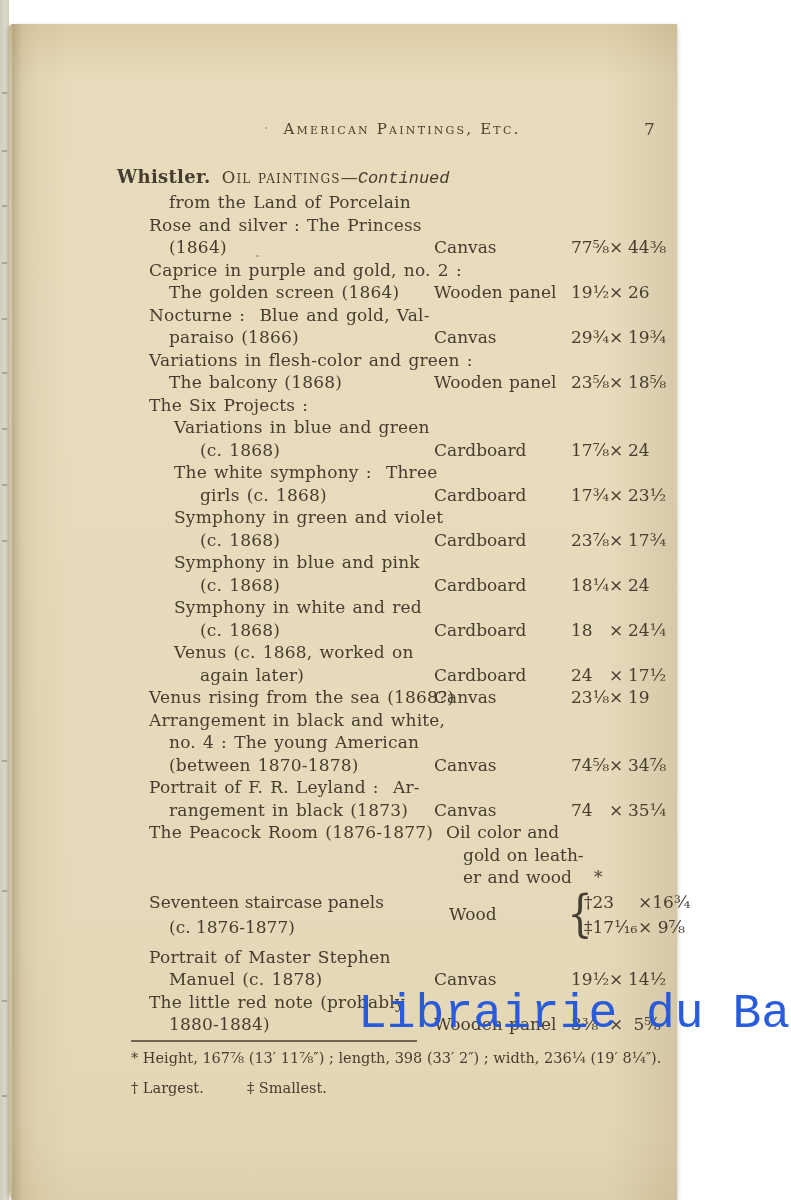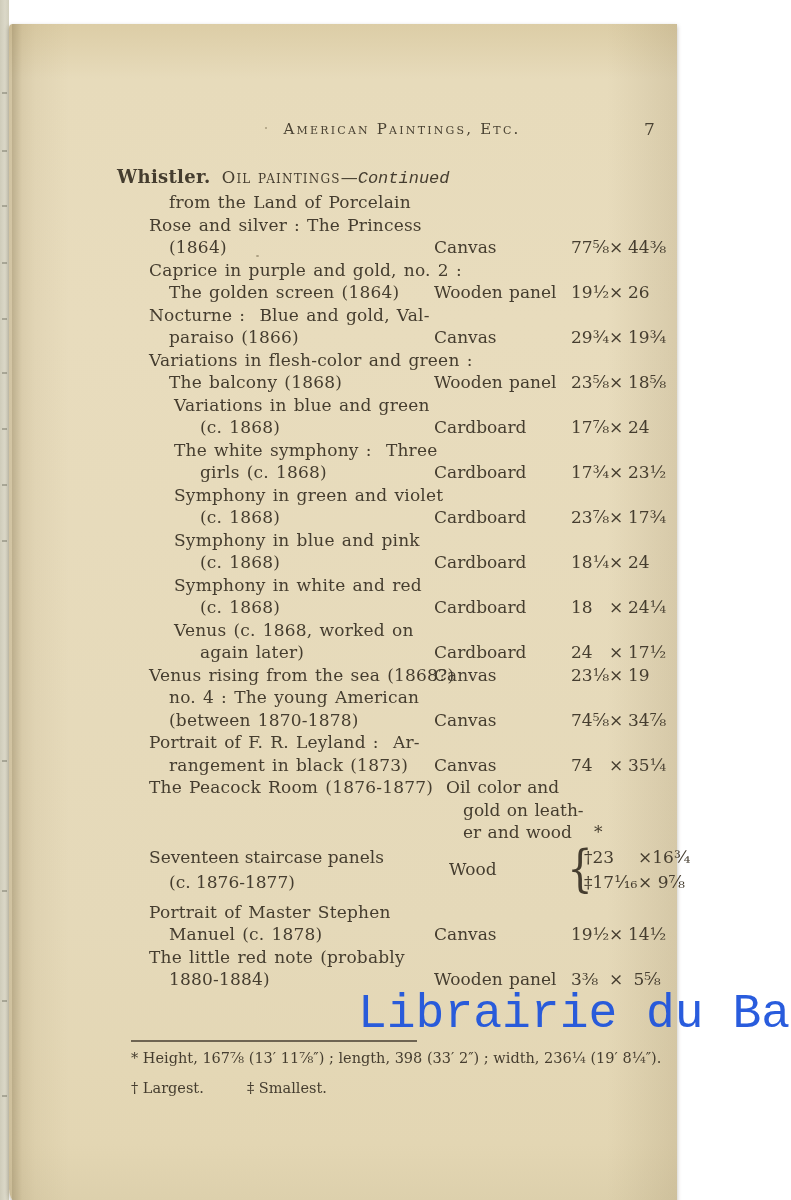--- a/index.html
+++ b/index.html
@@ -140,20 +140,23 @@
           <div class="line">
             <span class="nm ind2">The balcony (1868)</span>
             <span class="mat">Wooden panel</span>
             <span class="size">
               <span class="dw">23⅝</span>
               <span class="dx">×</span>
               <span class="dh">18⅝</span>
             </span>
           </div>
           <div class="line">
+            <span class="nm ind1">The Six Projects :</span>
+          </div>
+          <div class="line">
             <span class="nm ind3">Variations in blue and green</span>
           </div>
           <div class="line">
             <span class="nm ind4">(c. 1868)</span>
             <span class="mat">Cardboard</span>
             <span class="size">
               <span class="dw">17⅞</span>
               <span class="dx">×</span>
               <span class="dh">24</span>
             </span>
@@ -219,20 +222,23 @@
             </span>
           </div>
           <div class="line">
             <span class="nm ind1">Venus rising from the sea (1868?)</span>
             <span class="mat">Canvas</span>
             <span class="size">
               <span class="dw">23⅛</span>
               <span class="dx">×</span>
               <span class="dh">19</span>
             </span>
+          </div>
+          <div class="line">
+            <span class="nm ind1">Arrangement in black and white,</span>
           </div>
           <div class="line">
             <span class="nm ind2">no. 4 : The young American</span>
           </div>
           <div class="line">
             <span class="nm ind2">(between 1870-1878)</span>
             <span class="mat">Canvas</span>
             <span class="size">
               <span class="dw">74⅝</span>
               <span class="dx">×</span>

